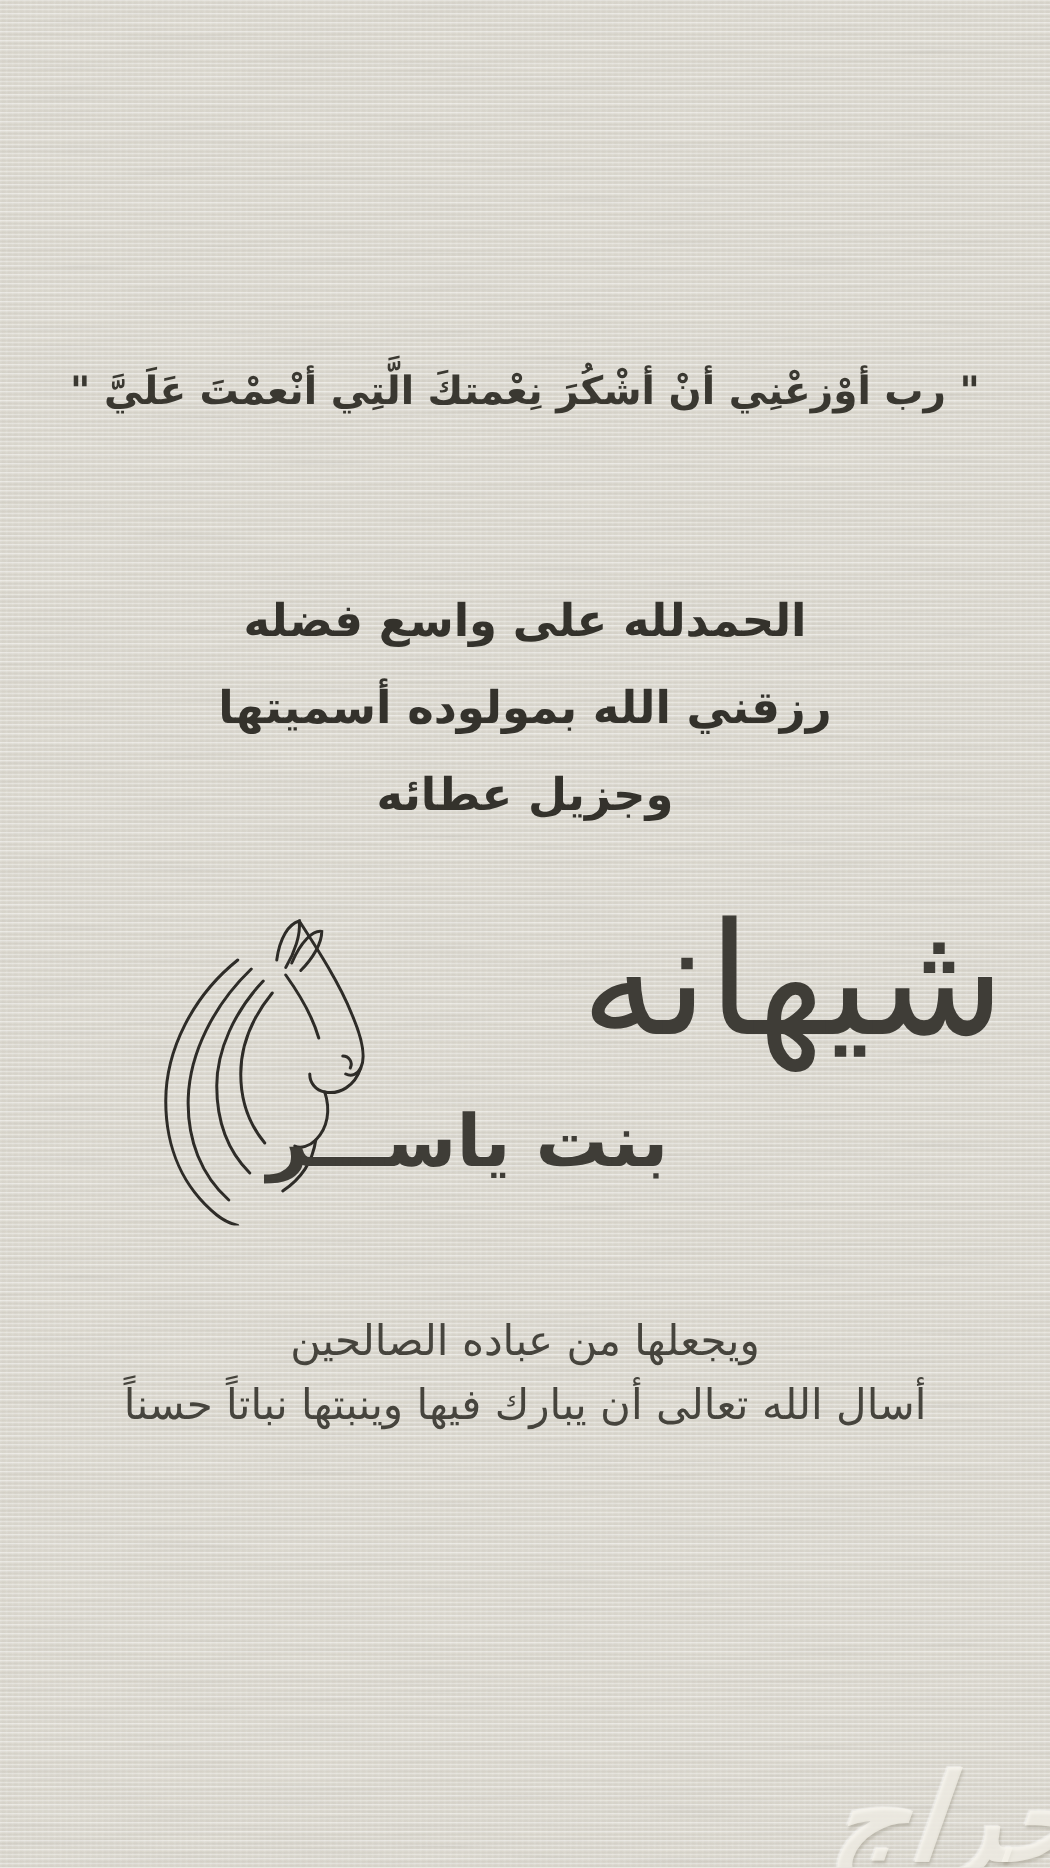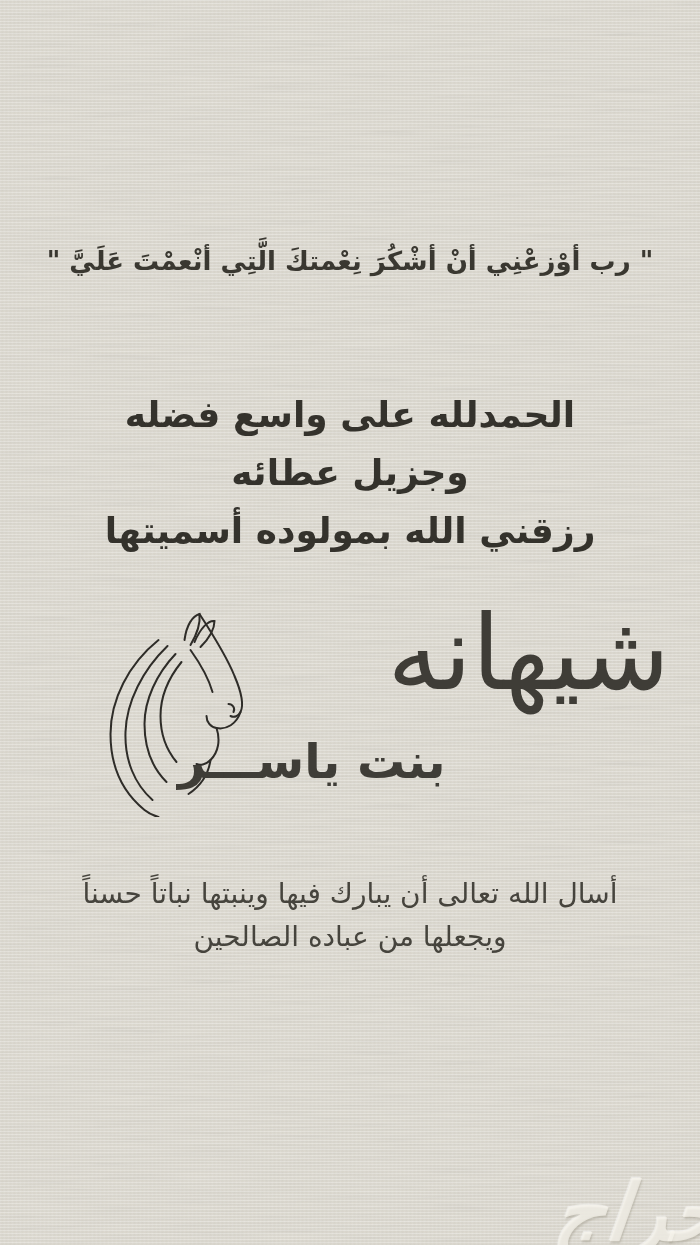--- a/index.html
+++ b/index.html
@@ -30,21 +30,21 @@
   }
   .txt{position:absolute;direction:rtl;text-align:center;color:#38362f;}
   .quote{
     left:0;right:0;top:246px;
     font-size:26px;font-weight:700;
     letter-spacing:0.5px;
     color:#3a3831;
   }
   .praise{
     left:0;right:0;top:386px;
-    font-size:36px;font-weight:700;
+    font-size:30px;font-weight:700;
     line-height:58px;
     color:#34322c;
   }
   .baby-name{
     right:30px;top:592px;
     font-size:104px;font-weight:400;
     color:#3f3d37;
     letter-spacing:1px;
   }
   .father-line{
@@ -84,22 +84,22 @@
       <feTurbulence type="fractalNoise" baseFrequency="0.012 0.38" numOctaves="4" stitchTiles="stitch"></feTurbulence>
       <feColorMatrix type="saturate" values="0"></feColorMatrix>
     </filter>
     <rect width="700" height="1245" filter="url(#linenNoise)" opacity="0.14"></rect>
   </svg>
 
   <div class="txt quote">" رب أوْزعْنِي أنْ أشْكُرَ نِعْمتكَ الَّتِي أنْعمْتَ عَلَيَّ "</div>
 
   <div class="txt praise">
     <div>الحمدلله على واسع فضله</div>
+    <div>رزقني الله بمولوده أسميتها</div>
     <div>وجزيل عطائه</div>
-    <div>رزقني الله بمولوده أسميتها</div>
   </div>
 
   <svg class="horse" viewBox="0 0 185 205" xmlns="http://www.w3.org/2000/svg" fill="none" stroke="#2e2c28" stroke-width="2" stroke-linecap="round">
 
     <path d="M86,28 C56,52 38,88 38,122 C38,154 50,180 72,198 C77,202 82,204 86,205"></path>
     <path d="M95,34 C70,58 54,90 53,120 C52,148 62,172 80,188"></path>
     <path d="M103,42 C84,62 72,88 72,112 C72,136 80,156 94,170"></path>
     <path d="M109,50 C96,66 88,84 88,104 C88,122 94,138 104,150"></path>
 
     <path d="M112,28 C114,13 120,4 127,2 C128,11 124,23 118,33"></path>
@@ -116,19 +116,19 @@
     <path d="M118,38 C128,52 136,66 140,80"></path>
 
     <path d="M138,148 C136,162 128,174 116,182"></path>
   </svg>
 
   <div class="txt baby-name">شيهانه</div>
 
   <div class="txt father-line">بنت ياســـر</div>
 
   <div class="txt dua">
+    <div>ويجعلها من عباده الصالحين</div>
     <div>أسال الله تعالى أن يبارك فيها وينبتها نباتاً حسناً</div>
-    <div>ويجعلها من عباده الصالحين</div>
   </div>
 
   <div class="watermark">حراج</div>
 
 </div>
 
 </body></html>

